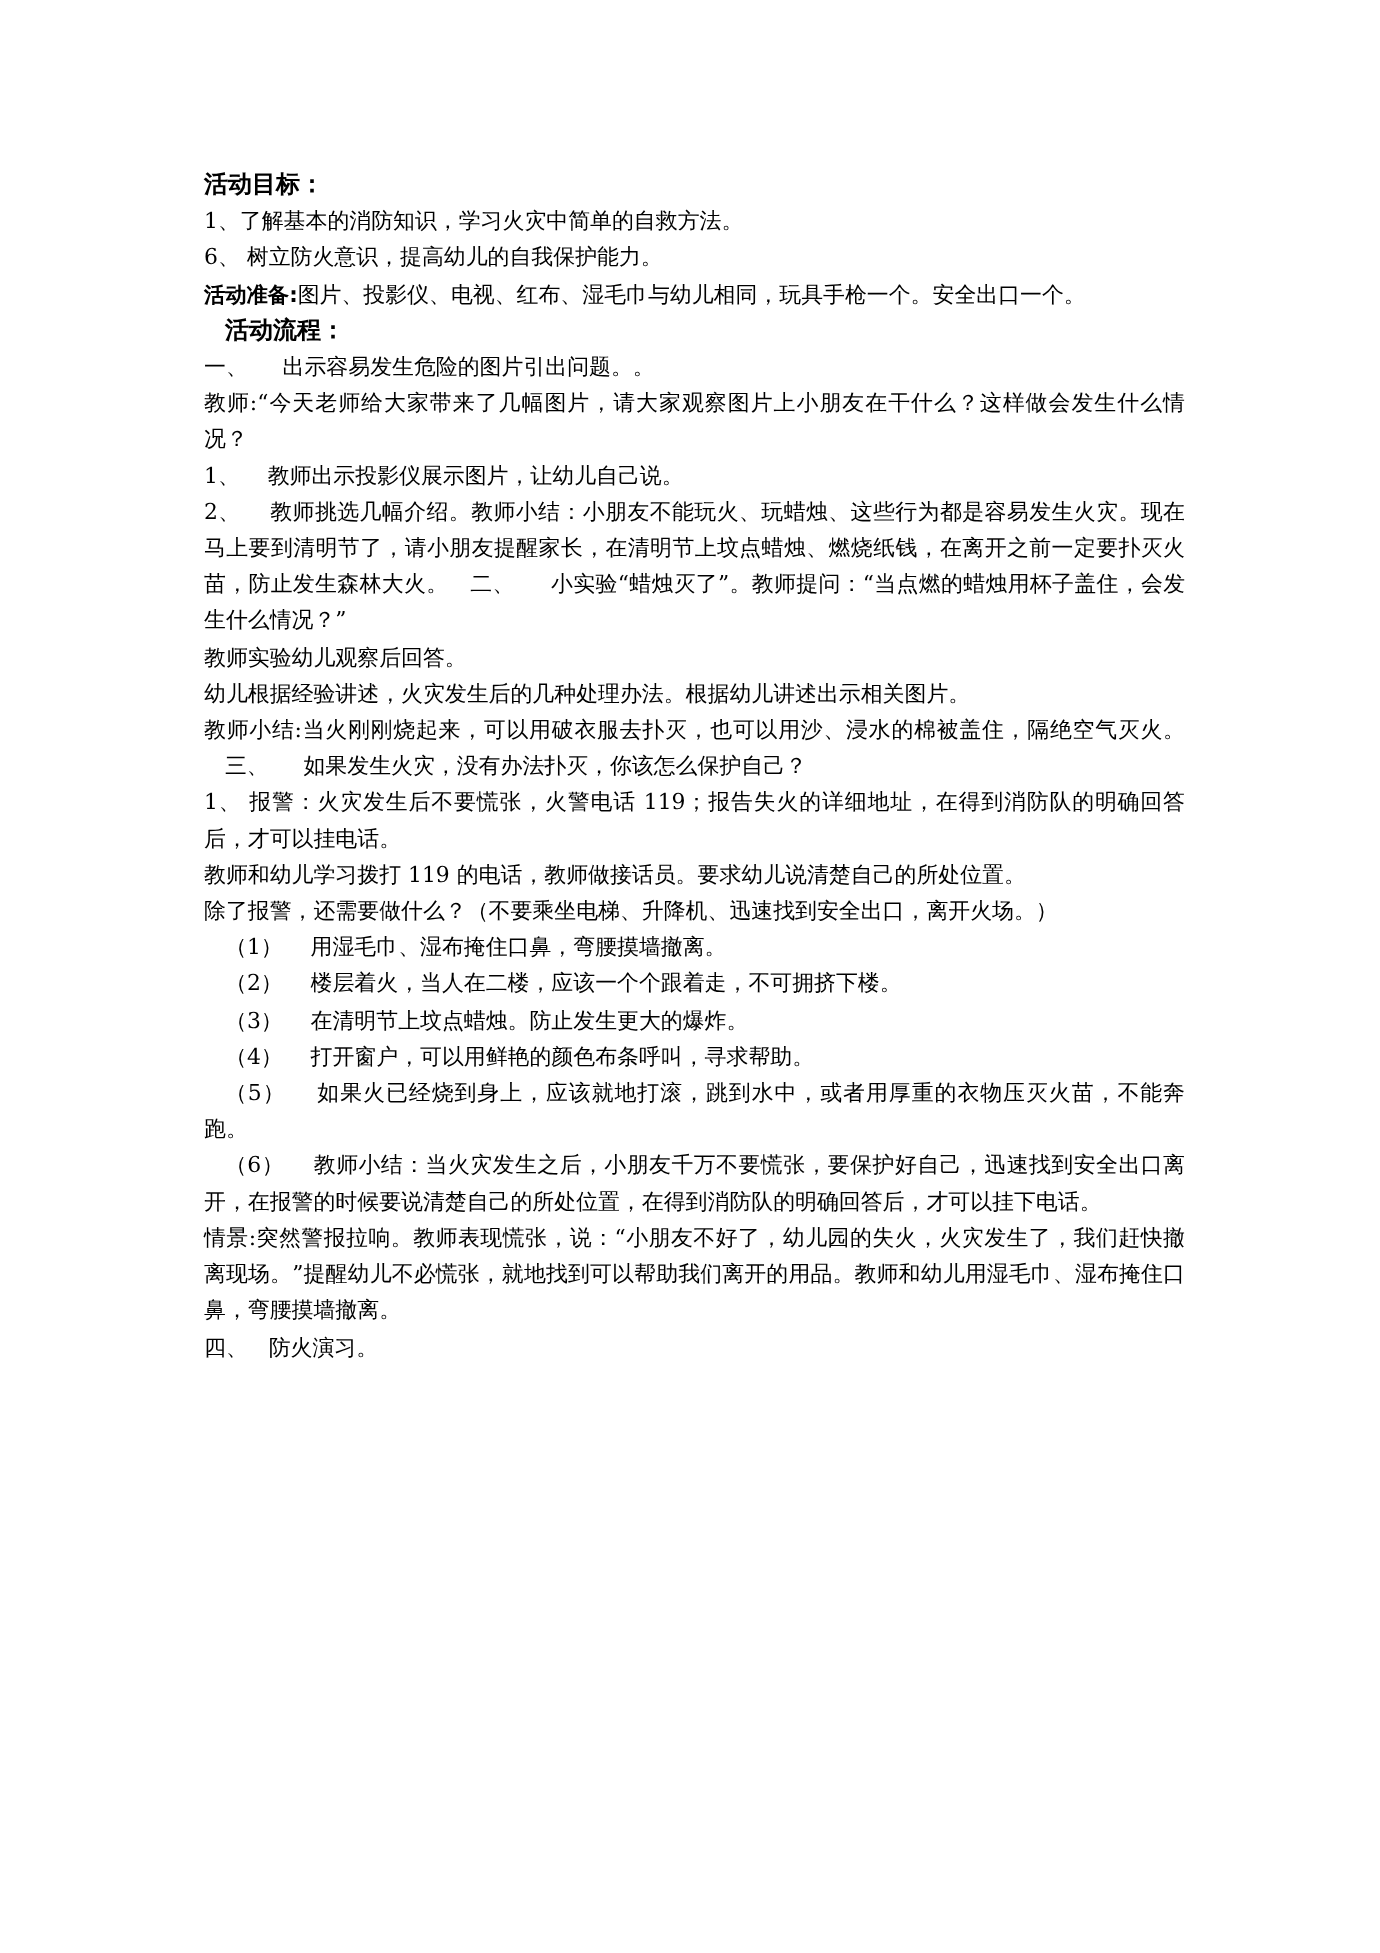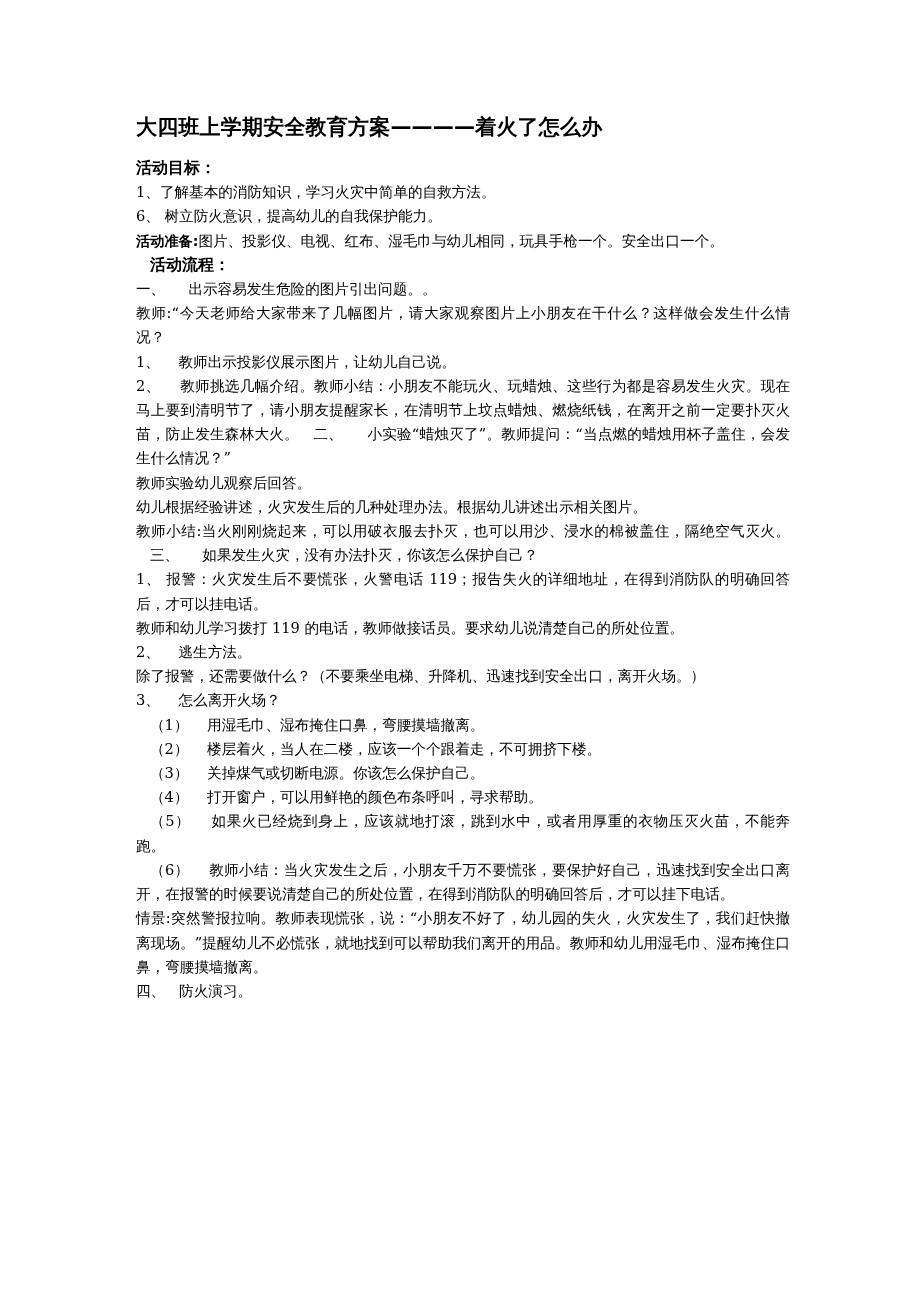--- a/index.html
+++ b/index.html
@@ -59,21 +59,20 @@
     text-indent: 14px;
   }
   .gap-sm { white-space: pre; }
 </style>
 </head>
 <body>
 
 <div class="page">
   <div class="content">
 
-    <h1 class="doc-title">大四班上学期安全教育方案————着火了怎么办</h1>
 
     <p class="heading-line">活动目标：</p>
 
     <p class="para">1、了解基本的消防知识，学习火灾中简单的自救方法。</p>
 
     <p class="para">6、  树立防火意识，提高幼儿的自我保护能力。</p>
 
     <p class="para"><span class="bold-run">活动准备:</span><span>图片、投影仪、电视、红布、湿毛巾与幼儿相同，玩具手枪一个。安全出口一个。</span></p>
 
     <p class="heading-line indent-1">活动流程：</p>
@@ -89,31 +88,29 @@
     <p class="para">教师实验幼儿观察后回答。</p>
 
     <p class="para">幼儿根据经验讲述，火灾发生后的几种处理办法。根据幼儿讲述出示相关图片。</p>
 
     <p class="para"><span>教师小结:</span><span>当火刚刚烧起来，可以用破衣服去扑灭，也可以用沙、浸水的棉被盖住，隔绝空气灭火。</span><span class="gap-sm">   </span><span>三、</span><span class="gap-sm">     </span><span>如果发生火灾，没有办法扑灭，你该怎么保护自己？</span></p>
 
     <p class="para"><span>1、</span><span class="gap-sm"> </span><span>报警：火灾发生后不要慌张，火警电话 119；报告失火的详细地址，在得到消防队的明确回答后，才可以挂电话。</span></p>
 
     <p class="para">教师和幼儿学习拨打 119 的电话，教师做接话员。要求幼儿说清楚自己的所处位置。</p>
 
-    <p class="para"><span>2、</span><span class="gap-sm">    </span><span>逃生方法。</span></p>
 
     <p class="para">除了报警，还需要做什么？（不要乘坐电梯、升降机、迅速找到安全出口，离开火场。）</p>
 
-    <p class="para"><span>3、</span><span class="gap-sm">    </span><span>怎么离开火场？</span></p>
 
     <p class="para indent-1"><span>（1）</span><span class="gap-sm">    </span><span>用湿毛巾、湿布掩住口鼻，弯腰摸墙撤离。</span></p>
 
     <p class="para indent-1"><span>（2）</span><span class="gap-sm">    </span><span>楼层着火，当人在二楼，应该一个个跟着走，不可拥挤下楼。</span></p>
 
-    <p class="para indent-1"><span>（3）</span><span class="gap-sm">    </span><span>关掉煤气或切断电源。你该怎么保护自己。</span></p>
+    <p class="para indent-1"><span>（3）</span><span class="gap-sm">    </span><span>在清明节上坟点蜡烛。防止发生更大的爆炸。</span></p>
 
     <p class="para indent-1"><span>（4）</span><span class="gap-sm">    </span><span>打开窗户，可以用鲜艳的颜色布条呼叫，寻求帮助。</span></p>
 
     <p class="para indent-1"><span>（5）</span><span class="gap-sm">    </span><span>如果火已经烧到身上，应该就地打滚，跳到水中，或者用厚重的衣物压灭火苗，不能奔跑。</span></p>
 
     <p class="para indent-1"><span>（6）</span><span class="gap-sm">    </span><span>教师小结：当火灾发生之后，小朋友千万不要慌张，要保护好自己，迅速找到安全出口离开，在报警的时候要说清楚自己的所处位置，在得到消防队的明确回答后，才可以挂下电话。</span></p>
 
     <p class="para"><span>情景:</span><span>突然警报拉响。教师表现慌张，说：“小朋友不好了，幼儿园的失火，火灾发生了，我们赶快撤离现场。”提醒幼儿不必慌张，就地找到可以帮助我们离开的用品。教师和幼儿用湿毛巾、湿布掩住口鼻，弯腰摸墙撤离。</span></p>
 
     <p class="para"><span>四、</span><span class="gap-sm">   </span><span>防火演习。</span></p>

